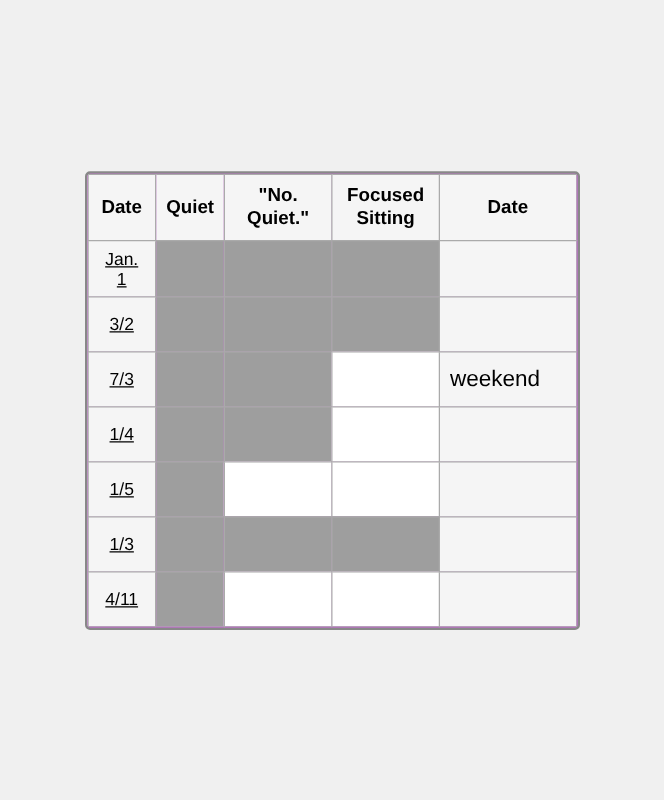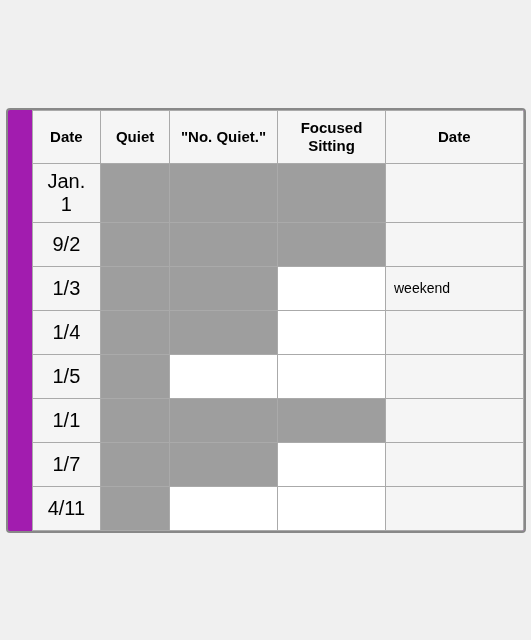--- a/index.html
+++ b/index.html
@@ -11,26 +11,25 @@
     body {
       background: #f0f0f0;
       display: flex;
       justify-content: center;
       align-items: center;
       min-height: 100vh;
       font-family: Arial, Helvetica, sans-serif;
     }
 
     .table-wrapper {
-      background: #a21caf;
+      background: #d946ef;
       border: 2px solid #888;
       border-radius: 4px;
       overflow: hidden;
-      width: 520px;
-      padding-left: 24px;
+      width: 396px;
     }
 
     table {
       width: 100%;
       border-collapse: collapse;
     }
 
     thead tr th {
       background: #f5f5f5;
       border: 1px solid #aaa;
@@ -47,35 +46,36 @@
       padding: 0;
       height: 44px;
       text-align: center;
       vertical-align: middle;
       font-size: 15px;
     }
 
     .date-cell {
       background: #f5f5f5;
       padding: 6px 8px;
-      font-size: 20px;
+      font-size: 14px;
+      text-decoration: underline;
     }
 
     .gray-cell {
       background: #9e9e9e;
     }
 
     .white-cell {
       background: #ffffff;
     }
 
     .note-cell {
       background: #f5f5f5;
       padding: 6px 8px;
-      font-size: 14px;
+      font-size: 18px;
       text-align: left;
     }
 
     col.date-col { width: 14%; }
     col.lifts-col { width: 14%; }
     col.quiet-col { width: 22%; }
     col.focused-col { width: 22%; }
     col.note-col { width: 28%; }
   </style>
 </head>
@@ -101,59 +101,52 @@
     </thead>
     <tbody id="table-body">
     <tr>
           <td class="date-cell">Jan. 1</td>
           <td class="gray-cell"></td>
           <td class="gray-cell"></td>
           <td class="gray-cell"></td>
           <td class="note-cell"></td>
         </tr>
         <tr>
-          <td class="date-cell">9/2</td>
+          <td class="date-cell">3/2</td>
           <td class="gray-cell"></td>
           <td class="gray-cell"></td>
           <td class="gray-cell"></td>
           <td class="note-cell"></td>
         </tr>
         <tr>
-          <td class="date-cell">1/3</td>
+          <td class="date-cell">7/3</td>
           <td class="gray-cell"></td>
           <td class="gray-cell"></td>
           <td class="white-cell"></td>
           <td class="note-cell">weekend</td>
         </tr>
         <tr>
           <td class="date-cell">1/4</td>
           <td class="gray-cell"></td>
           <td class="gray-cell"></td>
           <td class="white-cell"></td>
           <td class="note-cell"></td>
         </tr>
         <tr>
           <td class="date-cell">1/5</td>
           <td class="gray-cell"></td>
           <td class="white-cell"></td>
           <td class="white-cell"></td>
           <td class="note-cell"></td>
         </tr>
         <tr>
-          <td class="date-cell">1/1</td>
+          <td class="date-cell">1/3</td>
           <td class="gray-cell"></td>
           <td class="gray-cell"></td>
           <td class="gray-cell"></td>
-          <td class="note-cell"></td>
-        </tr>
-        <tr>
-          <td class="date-cell">1/7</td>
-          <td class="gray-cell"></td>
-          <td class="gray-cell"></td>
-          <td class="white-cell"></td>
           <td class="note-cell"></td>
         </tr>
         <tr>
           <td class="date-cell">4/11</td>
           <td class="gray-cell"></td>
           <td class="white-cell"></td>
           <td class="white-cell"></td>
           <td class="note-cell"></td>
         </tr>
       </tbody>

